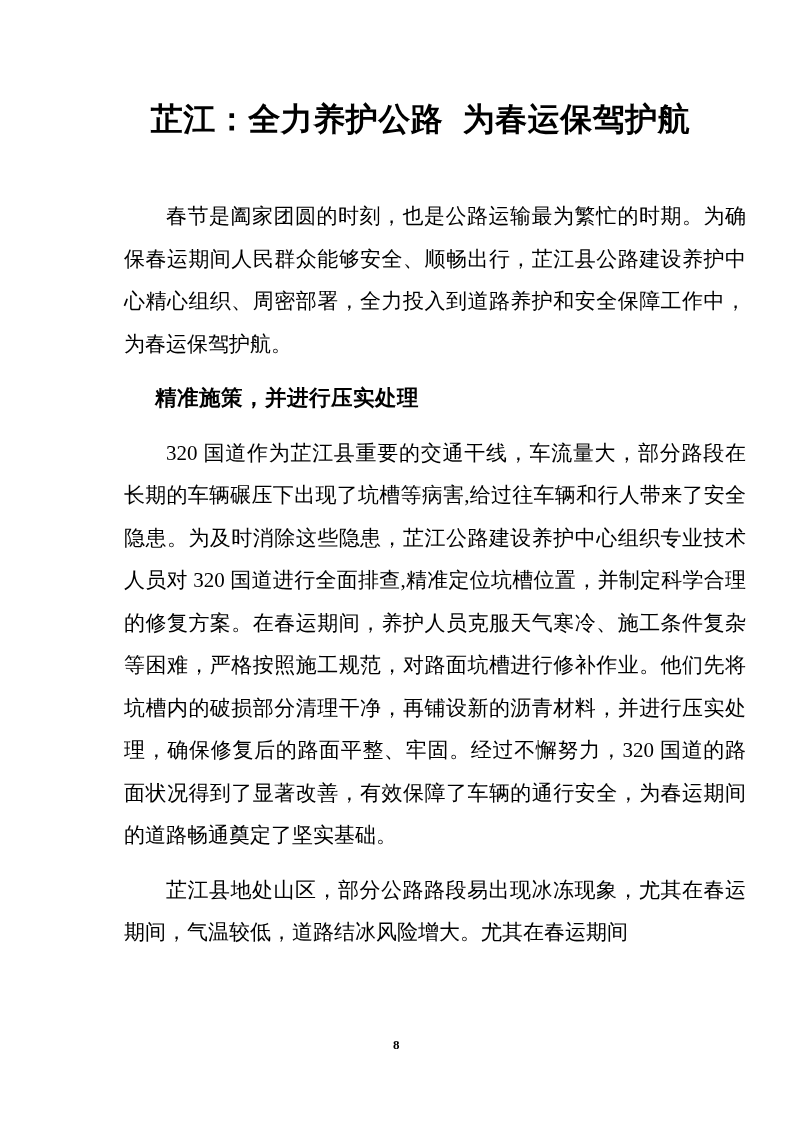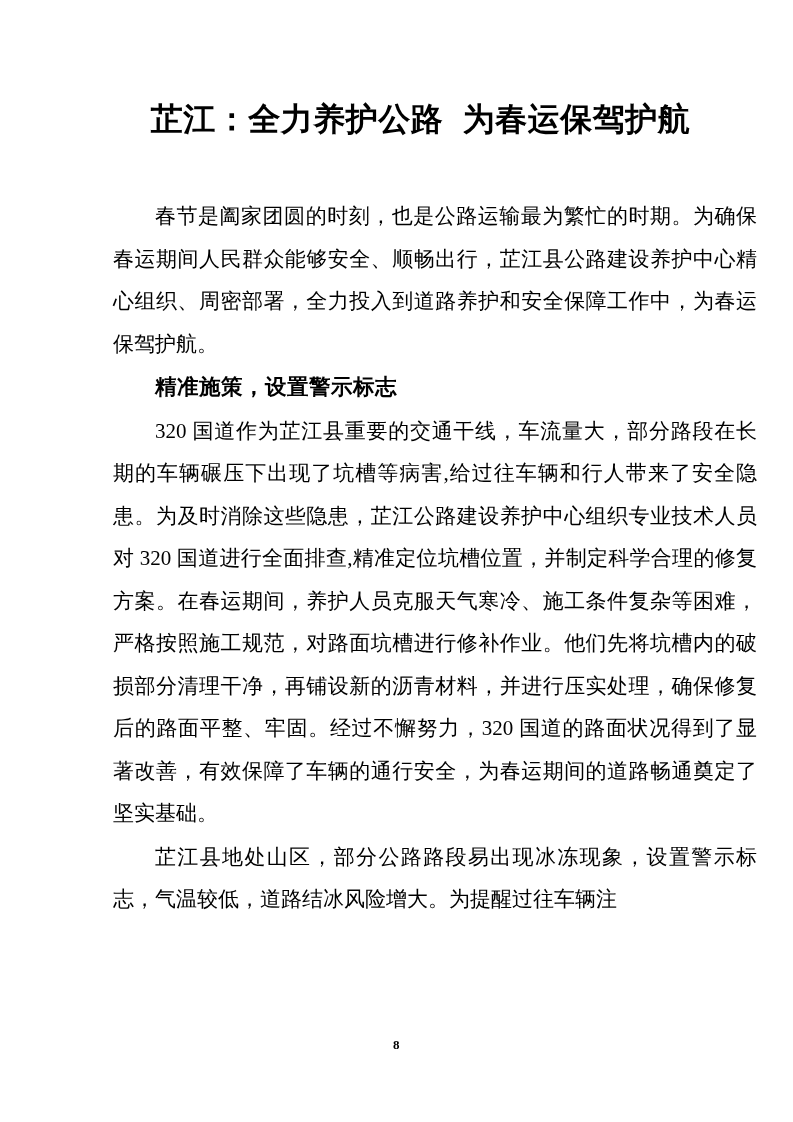--- a/index.html
+++ b/index.html
@@ -24,21 +24,21 @@
   .doc-title {
     font-size: 32px;
     font-weight: 700;
     line-height: 48px;
     text-align: center;
     margin: 0 0 52px -29px; 
     word-spacing: 0.35em;
     letter-spacing: 0.5px;
   }
   .para {
-    margin: 1px;
+    margin: 12px;
     text-indent: 2em;
     text-align: justify;
     text-justify: inter-ideograph;
   }
   .section-heading {
     margin: 0;
     text-indent: 2em;
     font-size: 21.5px;
     font-weight: 700;
     line-height: 42.5px;
@@ -58,22 +58,22 @@
 </style>
 </head>
 <body>
 
 <div class="page">
 
   <h1 class="doc-title">芷江：全力养护公路 为春运保驾护航</h1>
 
   <p class="para">春节是阖家团圆的时刻，也是公路运输最为繁忙的时期。为确保春运期间人民群众能够安全、顺畅出行，芷江县公路建设养护中心精心组织、周密部署，全力投入到道路养护和安全保障工作中，为春运保驾护航。</p>
 
-  <h2 class="section-heading">精准施策，设置警示标志</h2>
+  <h2 class="section-heading">精准施策，并进行压实处理</h2>
 
   <p class="para">320 国道作为芷江县重要的交通干线，车流量大，部分路段在长期的车辆碾压下出现了坑槽等病害,给过往车辆和行人带来了安全隐患。为及时消除这些隐患，芷江公路建设养护中心组织专业技术人员对 320 国道进行全面排查,精准定位坑槽位置，并制定科学合理的修复方案。在春运期间，养护人员克服天气寒冷、施工条件复杂等困难，严格按照施工规范，对路面坑槽进行修补作业。他们先将坑槽内的破损部分清理干净，再铺设新的沥青材料，并进行压实处理，确保修复后的路面平整、牢固。经过不懈努力，320 国道的路面状况得到了显著改善，有效保障了车辆的通行安全，为春运期间的道路畅通奠定了坚实基础。</p>
 
 
-  <p class="para">芷江县地处山区，部分公路路段易出现冰冻现象，设置警示标志，气温较低，道路结冰风险增大。为提醒过往车辆注</p>
+  <p class="para">芷江县地处山区，部分公路路段易出现冰冻现象，尤其在春运期间，气温较低，道路结冰风险增大。尤其在春运期间</p>
 
   <div class="page-footer">8</div>
 
 </div>
 
 </body></html>

